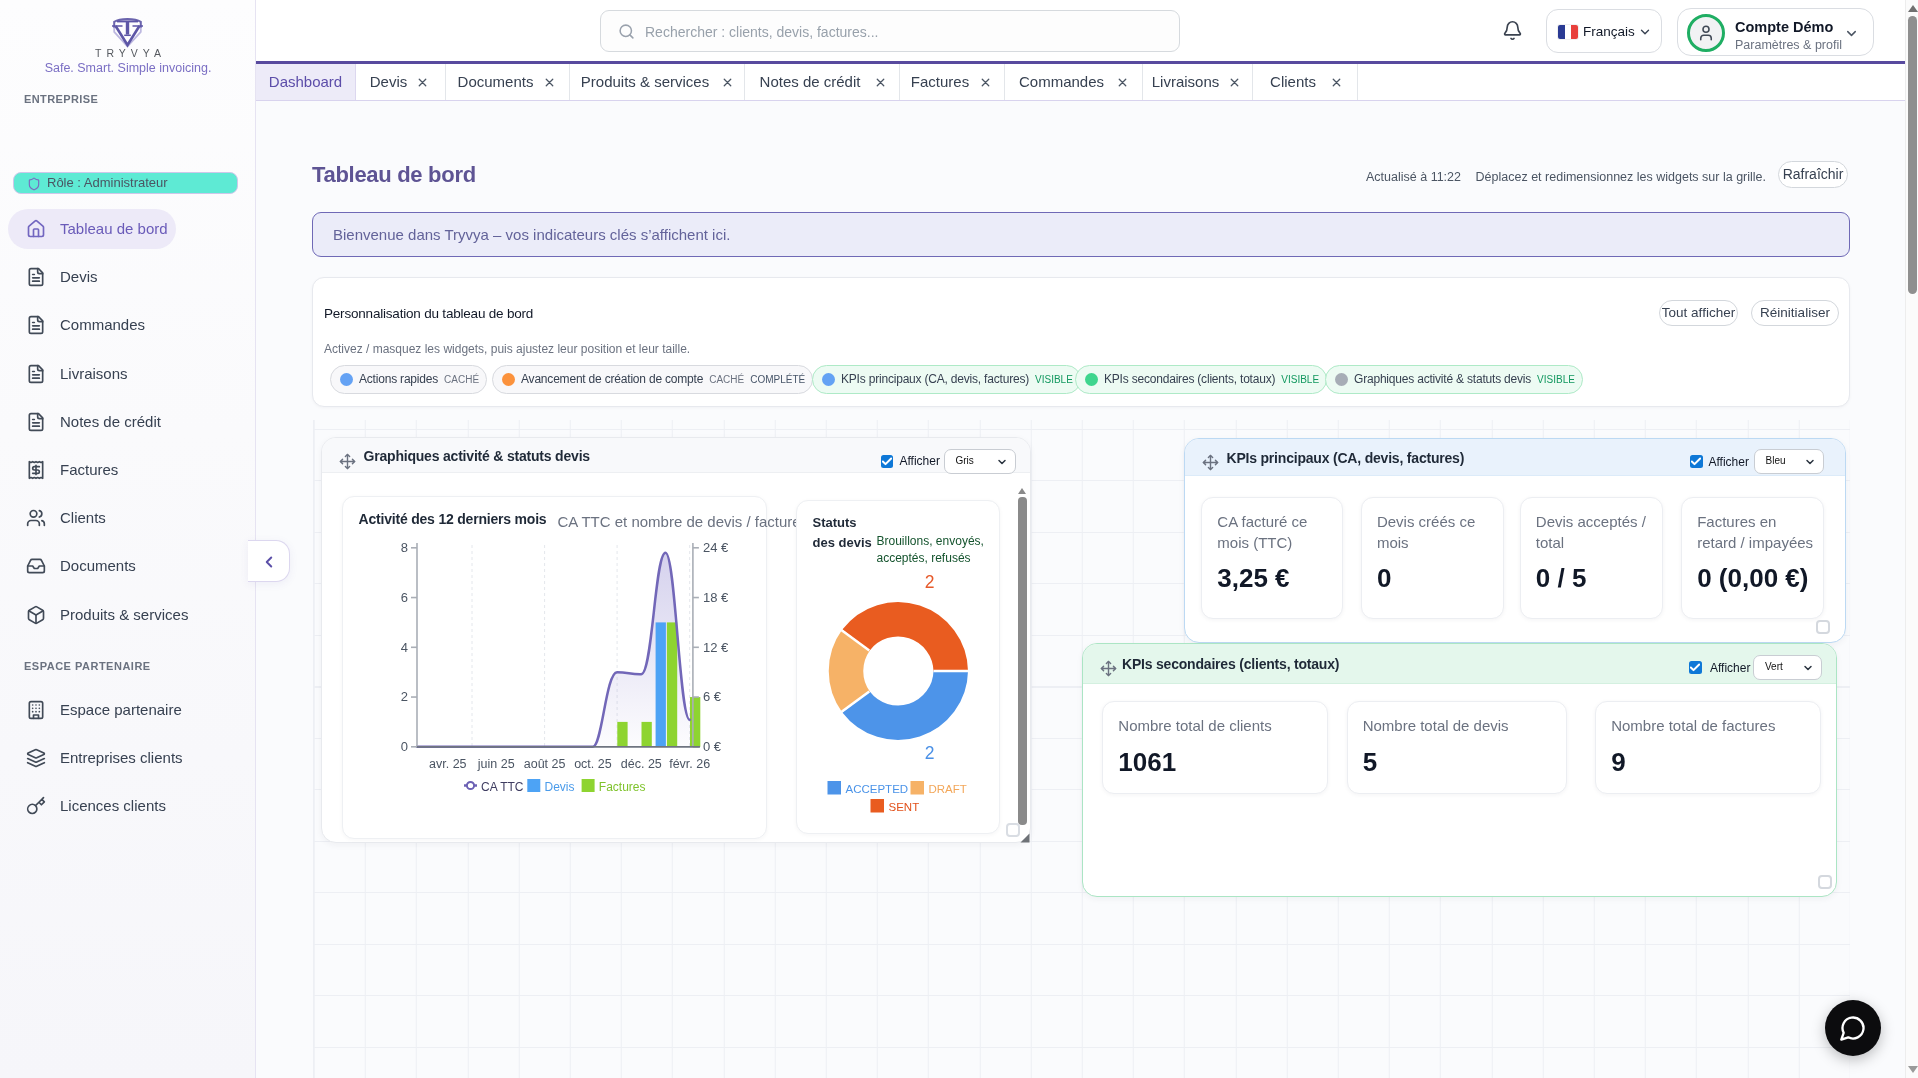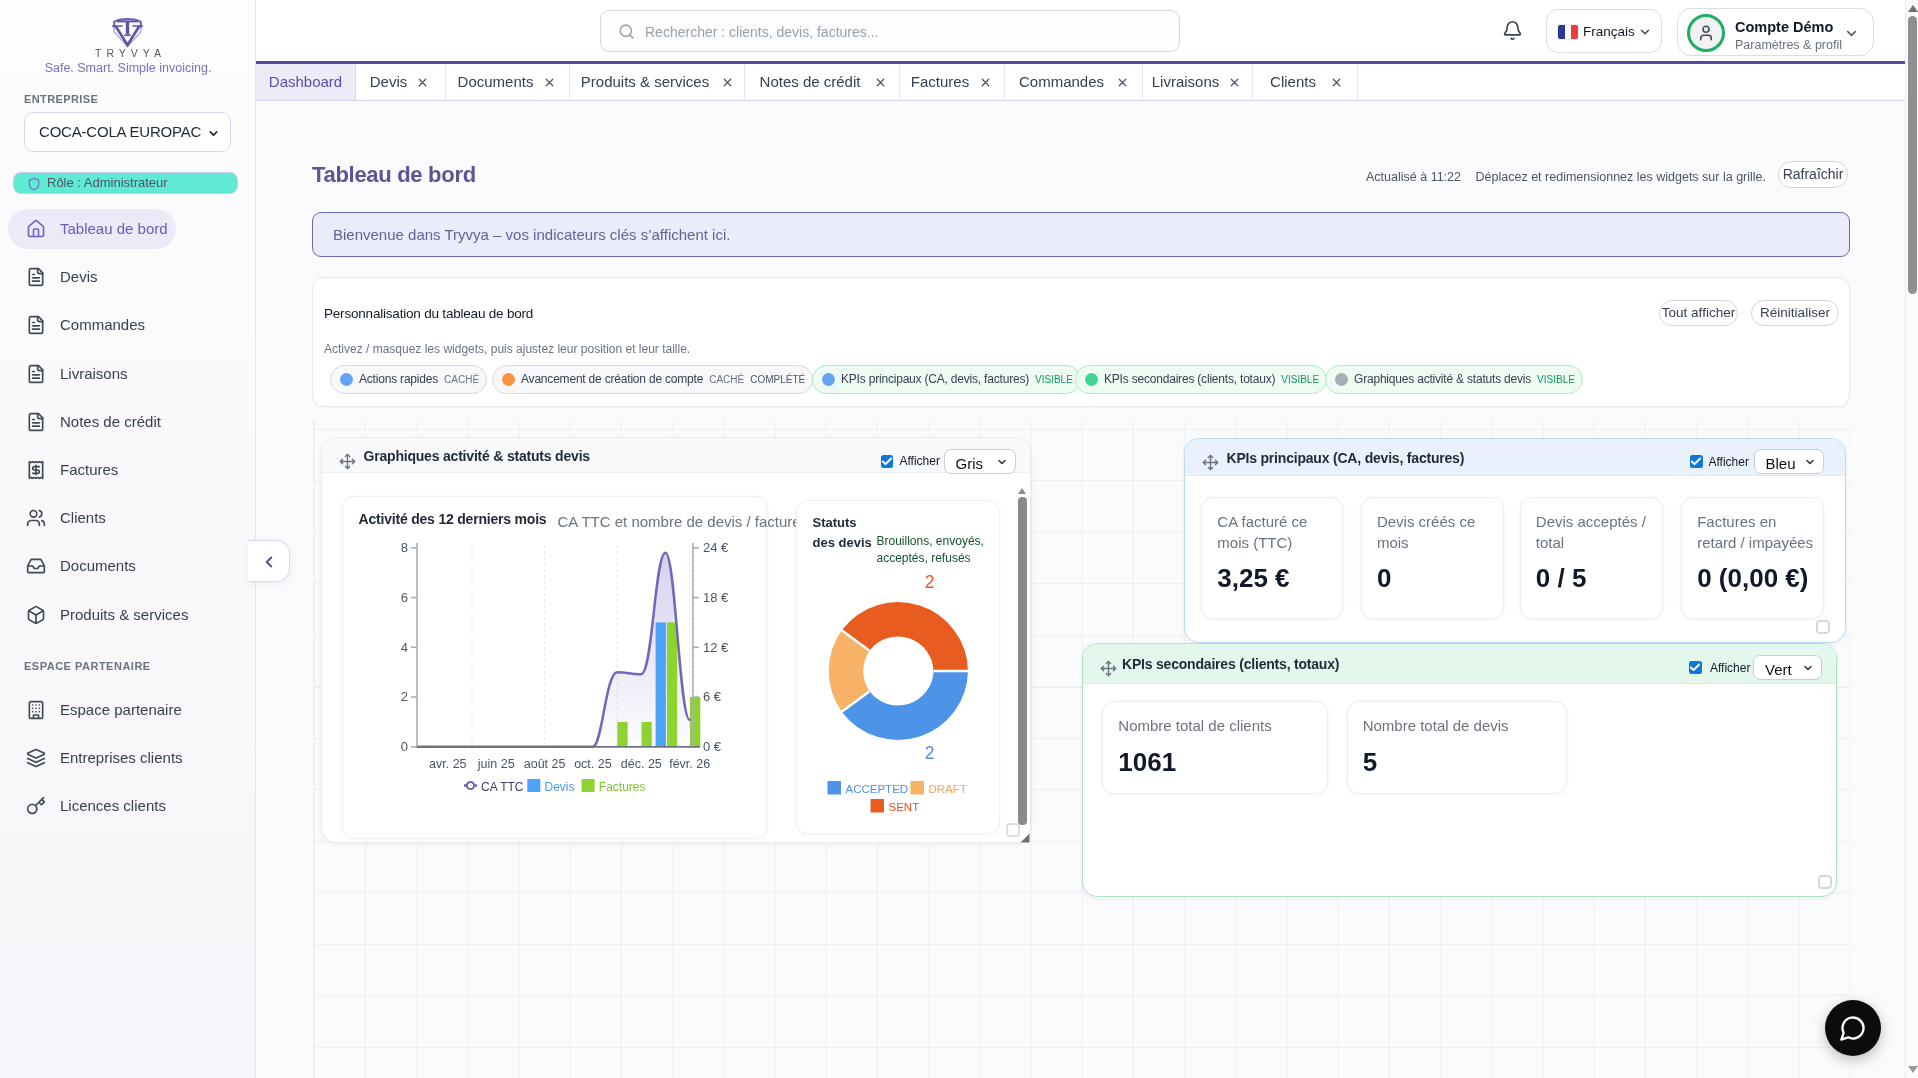--- a/index.html
+++ b/index.html
@@ -75,21 +75,21 @@
 .wpill .tag{font-size:10px;font-weight:500;color:#6b7280;letter-spacing:0;margin-left:6px;}
 .wpill .tag.g{color:#12985f;} .wpill .tag.d{color:#475569;}
 
 .widget{position:absolute;border-radius:15px;background:#fff;box-shadow:0 2px 6px rgba(30,30,60,0.05);}
 .whead{position:absolute;left:0;top:0;width:100%;border-radius:14px 14px 0 0;}
 .whead .mv{position:absolute;left:17px;top:15px;color:#6b7280;}
 .whead .wt{position:absolute;left:42px;top:15px;font-size:14px;letter-spacing:-0.2px;font-weight:700;color:#1f2937;}
 .cbx{position:absolute;width:12.5px;height:12.5px;background:#0e78d7;border-radius:2.5px;}
 .cbx svg{position:absolute;left:1.2px;top:1.8px;}
 .afi{position:absolute;font-size:12px;color:#111827;}
-.sel{position:absolute;height:25px;background:#fff;border:1px solid #c9cdd3;border-radius:7px;font-size:15px;color:#111;}
+.sel{position:absolute;height:25px;background:#fff;border:1px solid #c9cdd3;border-radius:7px;font-size:10px;color:#111;}
 .sel .st{position:absolute;left:11px;top:5px;}
 .sel .sc{position:absolute;right:7px;top:6px;color:#2b3440;}
 .kcard{position:absolute;background:#fff;border:1px solid #eceef2;border-radius:12px;box-shadow:0 1px 4px rgba(30,30,60,0.05);}
 .kcard .kl{position:absolute;left:15px;top:13px;font-size:15px;color:#6b7280;line-height:21.5px;}
 .kcard .kv{position:absolute;left:15px;font-size:26px;font-weight:700;color:#111827;}
 .rsz{position:absolute;width:14px;height:14px;border:2px solid #d4d8de;border-radius:4px;background:#fff;}
 
 .ccard{position:absolute;background:#fff;border:1px solid #eef0f3;border-radius:12px;box-shadow:0 1px 4px rgba(30,30,60,0.04);}
 .chat{left:1825px;top:1000px;width:56px;height:56px;border-radius:50%;background:#0c0c0e;z-index:9;box-shadow:0 4px 14px rgba(0,0,0,0.25);}
 .chat svg{position:absolute;left:14px;top:14px;}
@@ -326,42 +326,41 @@
           </div>
     </div>
     <div class="kcard" style="left:19.3px;top:56.8px;width:226px;height:93px;">
       <div class="kl">Nombre total de clients</div>
           <div class="kv" style="top:45px;">1061</div>
     </div>
     <div class="kcard" style="left:263.7px;top:56.8px;width:220px;height:93px;">
       <div class="kl">Nombre total de devis</div>
           <div class="kv" style="top:45px;">5</div>
     </div>
+    <div class="kcard" style="left:512.2px;top:56.8px;width:226px;height:93px;">
+      <div class="kl">Nombre total de factures</div>
+          <div class="kv" style="top:45px;">9</div>
+    </div>
     <div class="rsz" style="left:735px;top:231px;"></div>
   </div>
 </div>
 
 <div class="abs sidebar"></div>
 <svg class="abs" style="left:112px;top:15px;z-index:6;" width="31" height="33" viewBox="0 0 31 33" fill="none">
   <path d="M2.2 13 L2.2 6.8 C8 3, 23 3, 28.8 6.8 L28.8 13" stroke="#6b64ad" stroke-width="2"></path>
   <path d="M2.2 12.5 L2.2 16.8 L15.5 31.5 L28.8 16.8 L28.8 12.5" stroke="#bdb8e0" stroke-width="1.8"></path>
   <path d="M5 6.4 H26" stroke="#5d56a6" stroke-width="2"></path>
   <path d="M15.5 6 V19.6" stroke="#5d56a6" stroke-width="3.4"></path>
   <path d="M12.2 20.3 H18.8" stroke="#5d56a6" stroke-width="1.5"></path>
   <path d="M0 10.9 H10.5 M20.5 10.9 H31" stroke="#5d56a6" stroke-width="1.5"></path>
   <path d="M3.6 11 L15.5 30 L27.4 11" stroke="#5d56a6" stroke-width="2.6"></path>
 </svg>
 <div class="abs brandname" style="z-index:6;">TRYVYA</div>
 <div class="abs tagline" style="z-index:6;">Safe. Smart. Simple invoicing.</div>
 <div class="abs entlabel" style="z-index:6;">ENTREPRISE</div>
-<div class="abs entselect" style="z-index:6;">COCA-COLA EUROPAC
-  <svg style="position:absolute;right:10px;top:14px;" width="13" height="13" viewBox="0 0 24 24" fill="none" stroke="#1f2937" stroke-width="3" stroke-linecap="round" stroke-linejoin="round">
-        <path d="m6 9 6 6 6-6"></path>
-      </svg>
-</div>
 <div class="abs rolebadge" style="z-index:6;">
   <svg style="position:absolute;left:13px;top:4px;" width="14" height="14" viewBox="0 0 24 24" fill="none" stroke="#7a6cc0" stroke-width="2">
         <path d="M20 13c0 5-3.5 7.5-7.66 8.95a1 1 0 0 1-.67-.01C7.5 20.5 4 18 4 13V6a1 1 0 0 1 1-1c2 0 4.5-1.2 6.24-2.72a1 1 0 0 1 1.52 0C14.51 3.81 17 5 19 5a1 1 0 0 1 1 1z"></path>
       </svg>
   <span style="margin-left:33px;">Rôle : Administrateur</span>
 </div>
 <div class="abs nav" style="z-index:6;">
   <div class="navitem active" style="top:0;">
         <div class="pill"></div>
     <svg class="ic" viewBox="0 0 24 24" fill="none" stroke="currentColor" stroke-width="2" stroke-linecap="round" stroke-linejoin="round">

